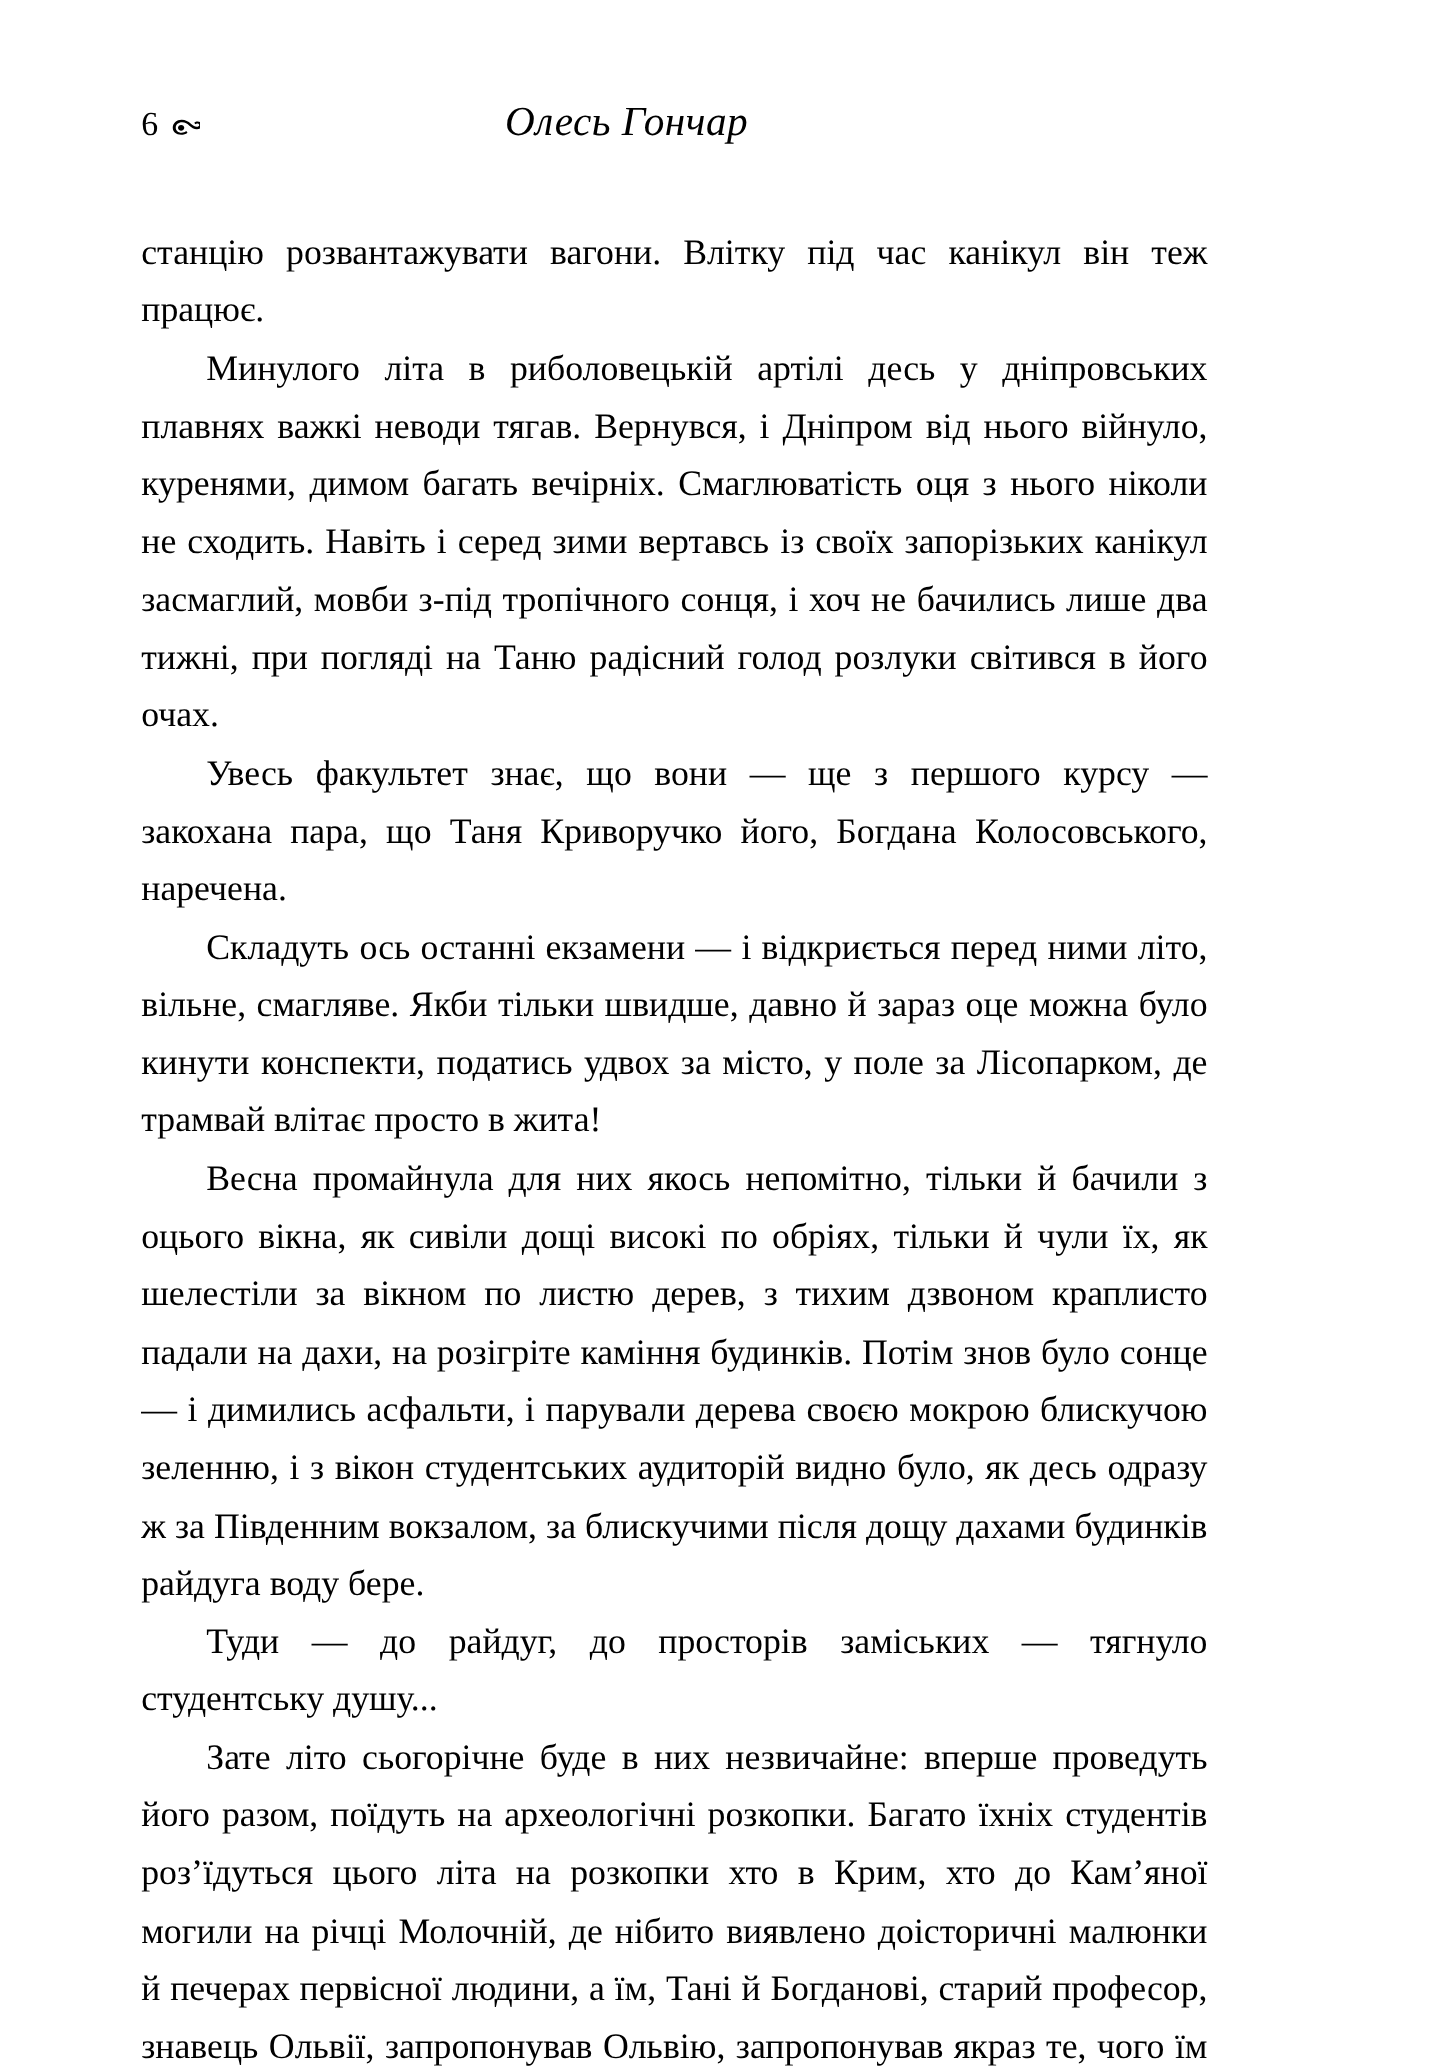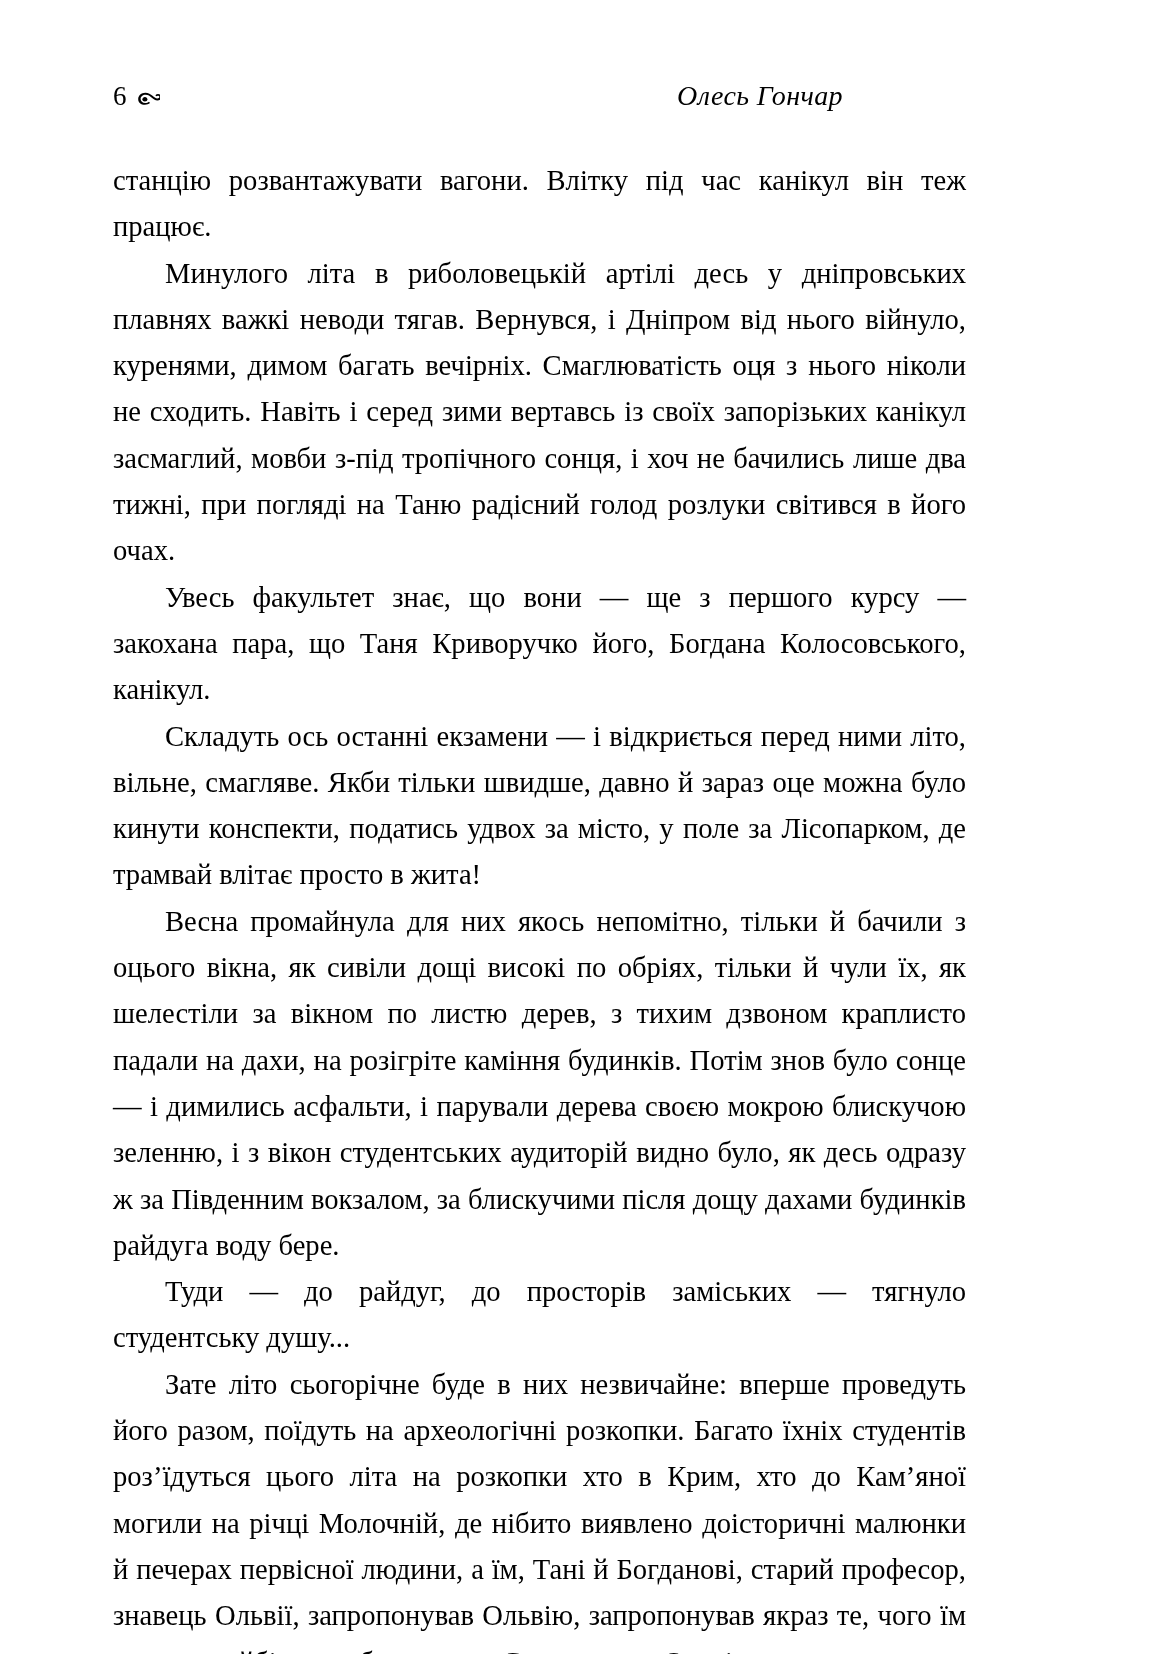--- a/index.html
+++ b/index.html
@@ -49,23 +49,23 @@
     width: 26px;
     height: 22px;
     position: relative;
     top: 2px;
     color: #000;
   }
   .fleuron svg { display: block; }
 
   .head-title {
     flex: 1 1 auto;
-    text-align: right;
+    text-align: center;
     font-style: italic;
-    font-size: 28px;
+    font-size: 33px;
     line-height: 1;
     letter-spacing: 0.4px;
     padding-right: 120px;
   }
 
   
   .textblock {
     position: absolute;
     left: 113px;
     top: 158px;
@@ -75,21 +75,21 @@
     margin: 0;
     font-size: 28.6px;
     line-height: 46.3px;
     text-align: justify;
     text-justify: inter-word;
     text-indent: 52px;
     hyphens: manual;
     -webkit-hyphens: manual;
     word-spacing: 0px;
   }
-  p.para.noindent { text-indent: 0; }
+  p.para.noindent { text-indent: 0; margin-top: 22px; }
   p.para:last-child { text-align: justify; }
 </style>
 </head>
 <body>
 
 <div class="page">
 
   <div class="running-head">
     <span class="folio-group">
       <span class="folio">6</span>
@@ -99,20 +99,20 @@
           <path d="M10.9 8.9c1.4 0 2.5 1.0 2.5 2.3 0 1.3-1.1 2.3-2.5 2.3-1.4 0-2.5-1.0-2.5-2.3 0-1.3 1.1-2.3 2.5-2.3z"></path>
         </svg>
       </span>
     </span>
     <span class="head-title">Олесь Гончар</span>
   </div>
 
   <div class="textblock">
     <p class="para noindent">станцію розвантажувати вагони. Влітку під час канікул він теж працює.</p>
     <p class="para">Минулого літа в риболовецькій артілі десь у дніпровських плавнях важкі неводи тягав. Вернувся, і Дніпром від нього війнуло, куренями, димом багать вечірніх. Смаглюватість оця з нього ніколи не сходить. Навіть і серед зими вертавсь із своїх запорізьких канікул засмаглий, мовби з-під тропічного сонця, і хоч не бачились лише два тижні, при погляді на Таню радісний голод розлуки світився в його очах.</p>
-    <p class="para">Увесь факультет знає, що вони — ще з першого курсу — закохана пара, що Таня Криворучко його, Богдана Колосовського, канікул.</p>
+    <p class="para">Увесь факультет знає, що вони — ще з першого курсу — закохана пара, що Таня Криворучко його, Богдана Колосовського, наречена.</p>
     <p class="para">Складуть ось останні екзамени — і відкриється перед ними літо, вільне, смагляве. Якби тільки швидше, давно й зараз оце можна було кинути конспекти, податись удвох за місто, у поле за Лісопарком, де трамвай влітає просто в жита!</p>
     <p class="para">Весна промайнула для них якось непомітно, тільки й бачили з оцього вікна, як сивіли дощі високі по обріях, тільки й чули їх, як шелестіли за вікном по листю дерев, з тихим дзвоном краплисто падали на дахи, на розігріте каміння будинків. Потім знов було сонце — і димились асфальти, і парували дерева своєю мокрою блискучою зеленню, і з вікон студентських аудиторій видно було, як десь одразу ж за Південним вокзалом, за блискучими після дощу дахами будинків райдуга воду бере.</p>
     <p class="para">Туди — до райдуг, до просторів заміських — тягнуло студентську душу...</p>
     <p class="para">Зате літо сьогорічне буде в них незвичайне: вперше проведуть його разом, поїдуть на археологічні розкопки. Багато їхніх студентів роз’їдуться цього літа на розкопки хто в Крим, хто до Кам’яної могили на річці Молочній, де нібито виявлено доісторичні малюнки й печерах первісної людини, а їм, Тані й Богданові, старий професор, знавець Ольвії, запропонував Ольвію, запропонував якраз те, чого їм самим найбільше бажалось. Стародавня Ольвія, що по-нашому значить щаслива, давно їх цікавить обох, давно їм хочеться досліджувати, розкопувати її, занесену пісками, щоб дізнатись, чому вона загинула, чому люди</p>
   </div>
 
 </div>
 
 </body></html>

